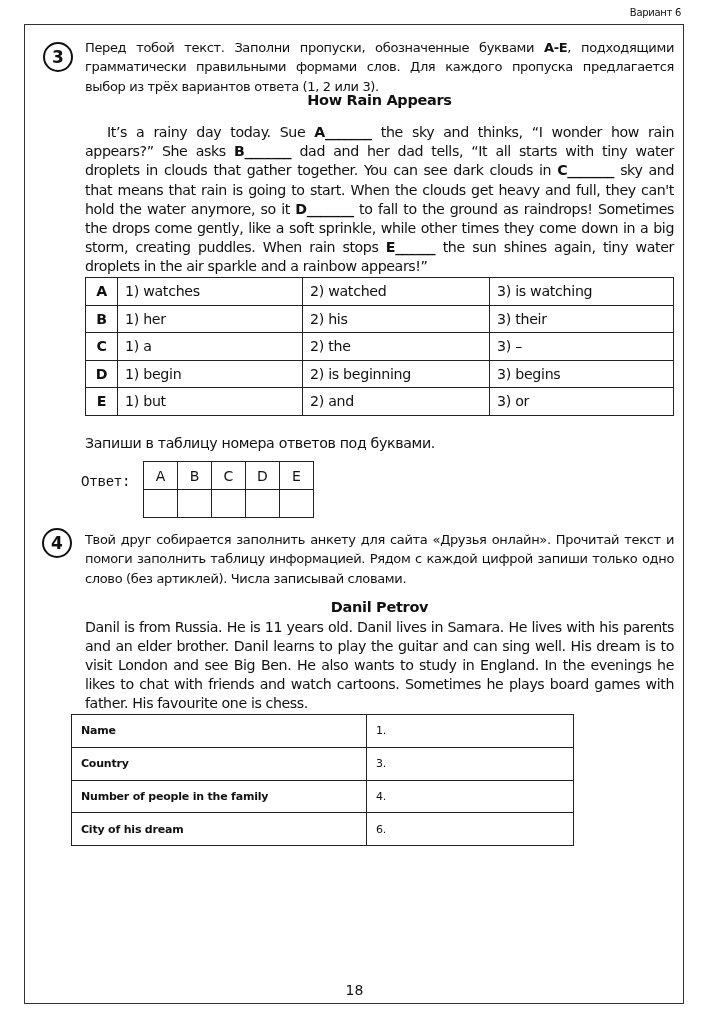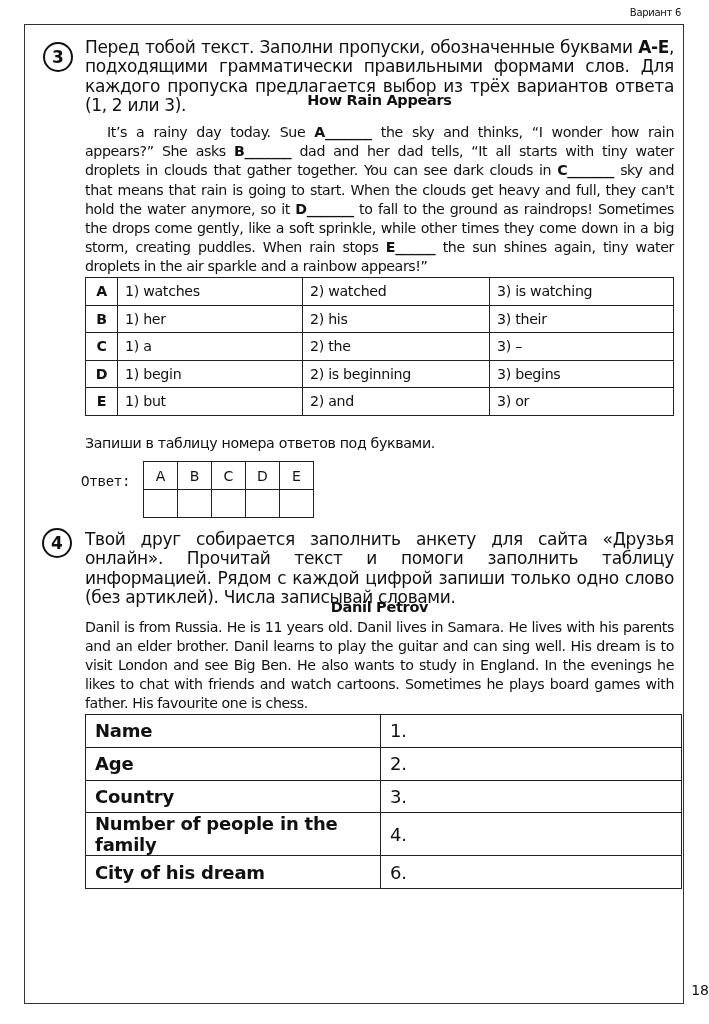--- a/index.html
+++ b/index.html
@@ -3,42 +3,42 @@
 <meta charset="utf-8">
 <style>
   html, body { margin:0; padding:0; background:#ffffff; }
   body { width:709px; height:1024px; position:relative; overflow:hidden;
          font-family:"DejaVu Sans", sans-serif; color:#111; }
   .variant { position:absolute; right:28px; top:7px; font-size:10px; letter-spacing:-0.3px; }
   .frame { position:absolute; left:24px; top:24px; width:660px; height:980px;
            border:1.5px solid #333; box-sizing:border-box; }
   .badge { position:absolute; width:30px; height:30px; border:2px solid #111; border-radius:50%;
            box-sizing:border-box; font-weight:bold; font-size:17px; text-align:center; line-height:26px; }
-  .instr { position:absolute; left:85px; width:589px; font-size:17px; line-height:19.3px;
+  .instr { position:absolute; left:85px; width:589px; font-size:13px; line-height:19.3px;
            text-align:justify; letter-spacing:-0.35px; }
   .title { position:absolute; left:85px; width:589px; text-align:center; font-weight:bold;
            font-size:14.5px; letter-spacing:-0.3px; }
   .para { position:absolute; left:85px; width:589px; font-size:14.2px; line-height:19.2px;
           text-align:justify; letter-spacing:-0.4px; }
   .para .indent { display:inline-block; width:22px; }
   .para b { font-weight:bold; }
   table { border-collapse:collapse; position:absolute; }
   .opts { left:85px; top:277px; width:589px; font-size:14.2px; letter-spacing:-0.3px; }
   .opts td { border:1.5px solid #222; height:27.5px; padding:0 0 0 7px; box-sizing:border-box; }
   .opts td.letter { width:32px; padding:0; text-align:center; font-weight:bold; }
   .opts td.c1 { width:185px;margin-left:12px; }
   .opts td.c2 { width:187px; }
   .note { position:absolute; left:85px; top:435px; font-size:14.2px; letter-spacing:-0.35px; }
   .answer-label { position:absolute; left:81px; top:474px; font-size:14.2px; letter-spacing:-0.3px;font-family:Liberation Mono, monospace; }
   .grid { left:143px; top:461px; font-size:14px; }
   .grid td { border:1.5px solid #222; width:34px; height:28px; text-align:center; padding:0; box-sizing:border-box; }
-  .info { left:85px; top:714px; width:597px; font-size:18px; letter-spacing:-0.2px; }
+  .info { left:71px; top:714px; width:503px; font-size:11px; letter-spacing:-0.2px; }
   .info td { border:1.5px solid #222; height:32.8px; padding:0 0 0 9px; box-sizing:border-box; }
   .info td.lbl { width:295px; font-weight:bold; }
-  .page-num { position:absolute; left:0; width:709px; top:982px; text-align:right; font-size:14px; }
+  .page-num { position:absolute; left:0; width:709px; top:982px; text-align:center; font-size:14px; }
 </style>
 </head>
 <body>
 
 <div class="variant">Вариант 6</div>
 
 <div class="frame"></div>
 
 <div class="badge" style="left:43px; top:42px;">3</div>
 <div class="instr" style="top:38px;"><span>Перед тобой текст. Заполни пропуски, обозначенные буквами </span><b>A-E</b><span>, подходящими грамматически правильными формами слов. Для каждого пропуска предлагается выбор из трёх вариантов ответа (1, 2 или 3).</span></div>
@@ -110,24 +110,20 @@
 <div class="title" style="top:599px;">Danil Petrov</div>
 <div class="para" style="top:618px; line-height:19px;">Danil is from Russia. He is 11 years old. Danil lives in Samara. He lives with his parents and an elder brother. Danil learns to play the guitar and can sing well. His dream is to visit London and see Big Ben. He also wants to study in England. In the evenings he likes to chat with friends and watch cartoons. Sometimes he plays board games with father. His favourite one is chess.</div>
 
 <table class="info">
   <tbody>
       <tr>
         <td class="lbl">Name</td>
         <td>1.</td>
       </tr>
   <tr>
-        <td class="lbl">Age</td>
-        <td>2.</td>
-      </tr>
-  <tr>
         <td class="lbl">Country</td>
         <td>3.</td>
       </tr>
   <tr>
         <td class="lbl">Number of people in the family</td>
         <td>4.</td>
       </tr>
   <tr>
         <td class="lbl">City of his dream</td>
         <td>6.</td>

